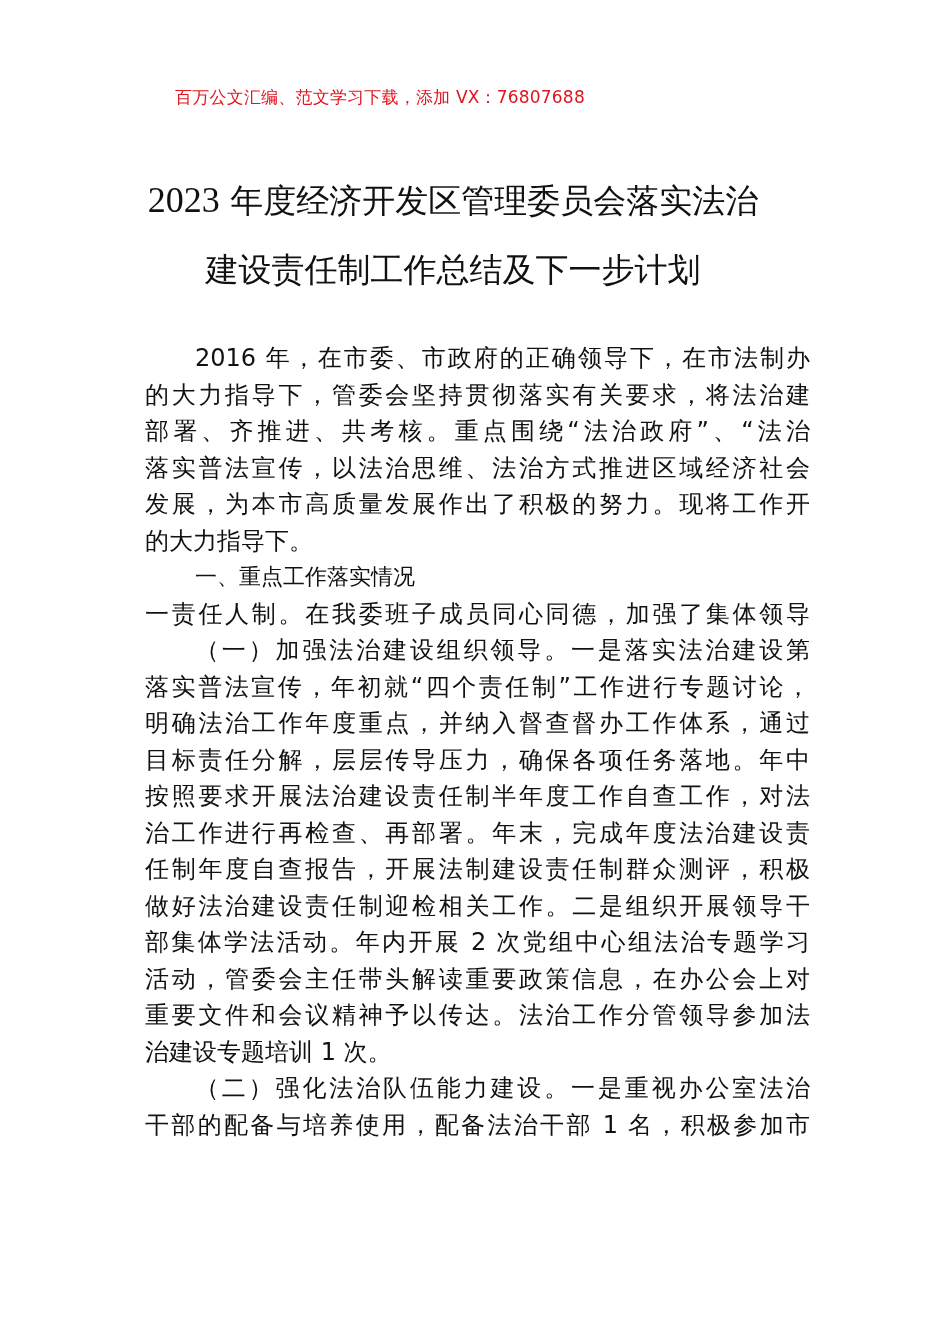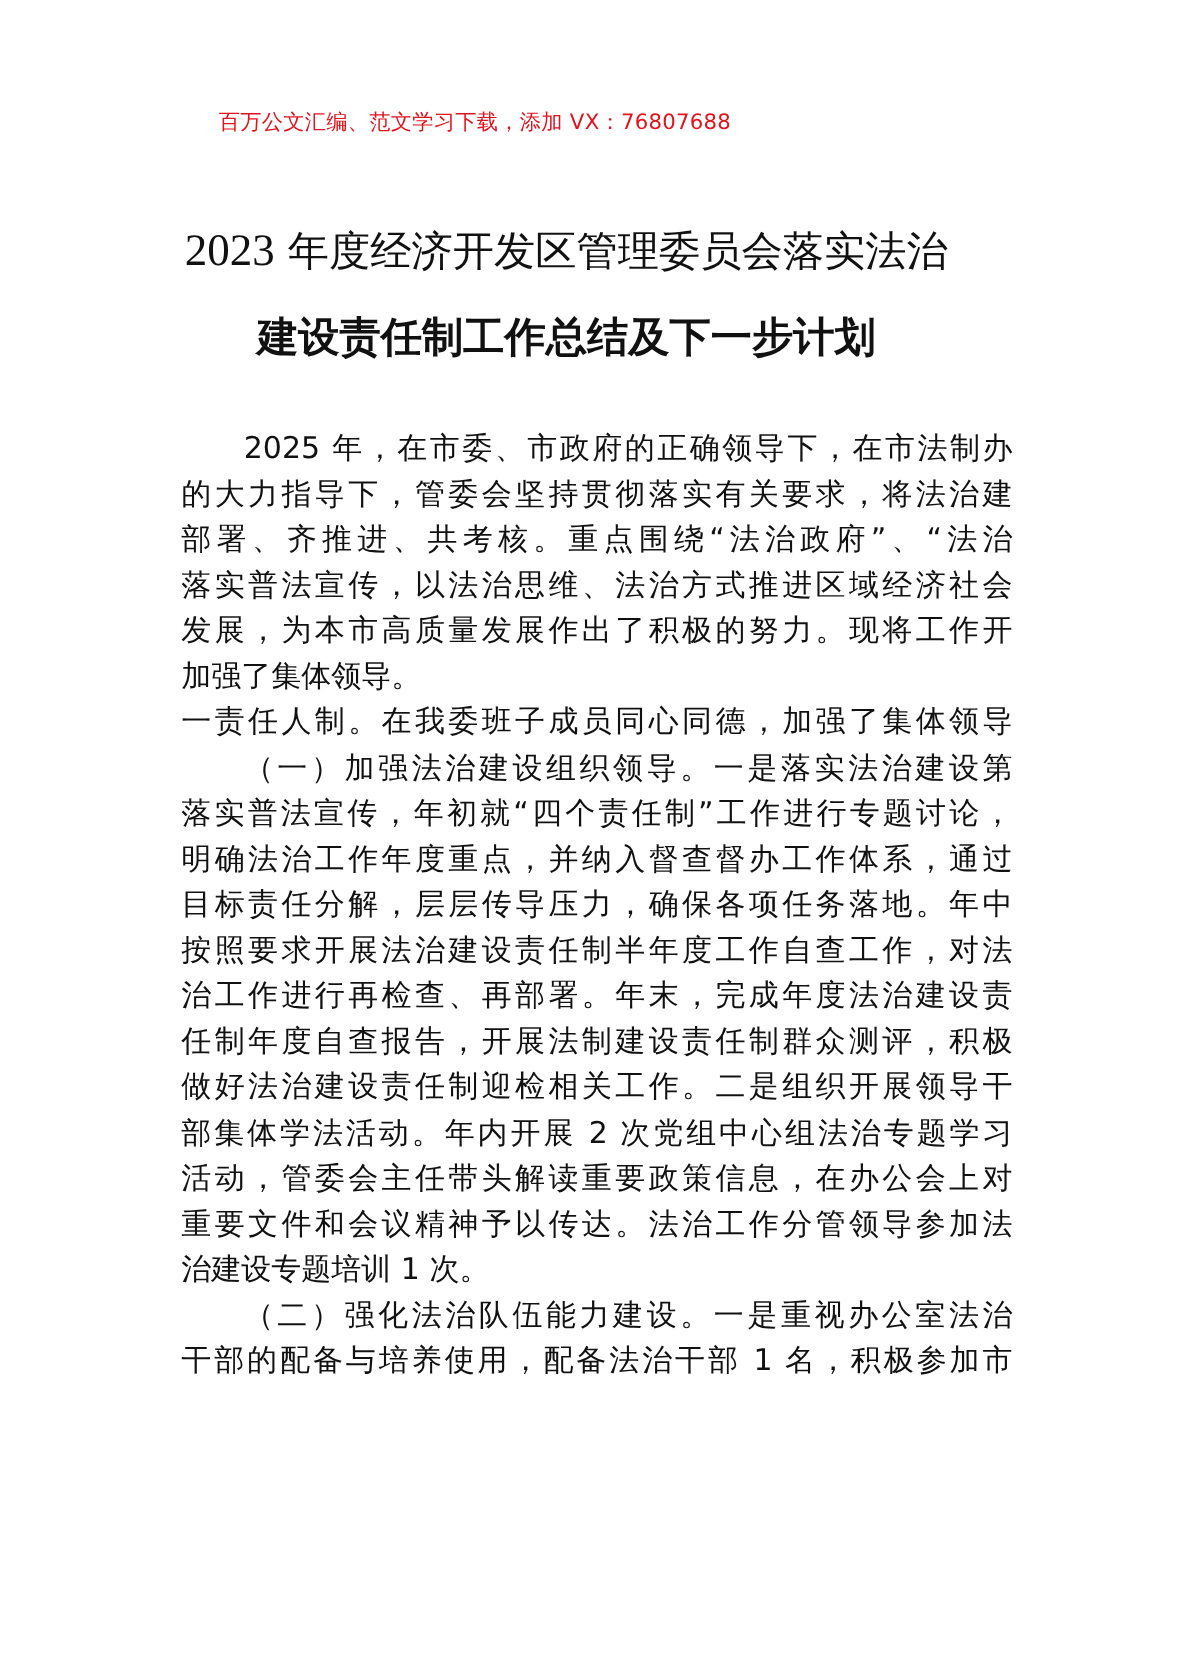--- a/index.html
+++ b/index.html
@@ -29,21 +29,21 @@
       position: absolute;
       left: 0;
       width: 906px;
       text-align: center;
       font-family: "DejaVu Sans", "Liberation Sans", sans-serif;
       font-size: 33px;
       line-height: 40px;
       color: #111111;
     }
     .title.l1 { top: 180px; }
-    .title.l2 { top: 250px; font-weight: bold; }
+    .title.l2 { top: 250px; }
     .title .num {
       font-family: "Liberation Serif", "DejaVu Serif", serif;
       font-size: 36px;
     }
     .body-text {
       position: absolute;
       left: 145px;
       top: 340px;
       width: 665px;
     }
@@ -64,26 +64,27 @@
 <body>
 
 <div>
 
   <div class="watermark">百万公文汇编、范文学习下载，添加 VX：76807688</div>
 
   <div class="title l1"><span class="num">2023</span><span> 年度经济开发区管理委员会落实法治</span></div>
   <div class="title l2">建设责任制工作总结及下一步计划</div>
 
   <div class="body-text">
-    <div class="line indent">2025 年，在市委、市政府的正确领导下，在市法制办</div>
+    <div class="line indent">2016 年，在市委、市政府的正确领导下，在市法制办</div>
     <div class="line">的大力指导下，管委会坚持贯彻落实有关要求，将法治建</div>
     <div class="line">部署、齐推进、共考核。重点围绕“法治政府”、“法治</div>
     <div class="line">落实普法宣传，以法治思维、法治方式推进区域经济社会</div>
     <div class="line">发展，为本市高质量发展作出了积极的努力。现将工作开</div>
-    <div class="line last">加强了集体领导。</div>
+    <div class="line last">的大力指导下。</div>
+    <div class="line heading">一、重点工作落实情况</div>
     <div class="line">一责任人制。在我委班子成员同心同德，加强了集体领导</div>
     <div class="line indent">（一）加强法治建设组织领导。一是落实法治建设第</div>
     <div class="line">落实普法宣传，年初就“四个责任制”工作进行专题讨论，</div>
     <div class="line">明确法治工作年度重点，并纳入督查督办工作体系，通过</div>
     <div class="line">目标责任分解，层层传导压力，确保各项任务落地。年中</div>
     <div class="line">按照要求开展法治建设责任制半年度工作自查工作，对法</div>
     <div class="line">治工作进行再检查、再部署。年末，完成年度法治建设责</div>
     <div class="line">任制年度自查报告，开展法制建设责任制群众测评，积极</div>
     <div class="line">做好法治建设责任制迎检相关工作。二是组织开展领导干</div>
     <div class="line">部集体学法活动。年内开展 2 次党组中心组法治专题学习</div>

